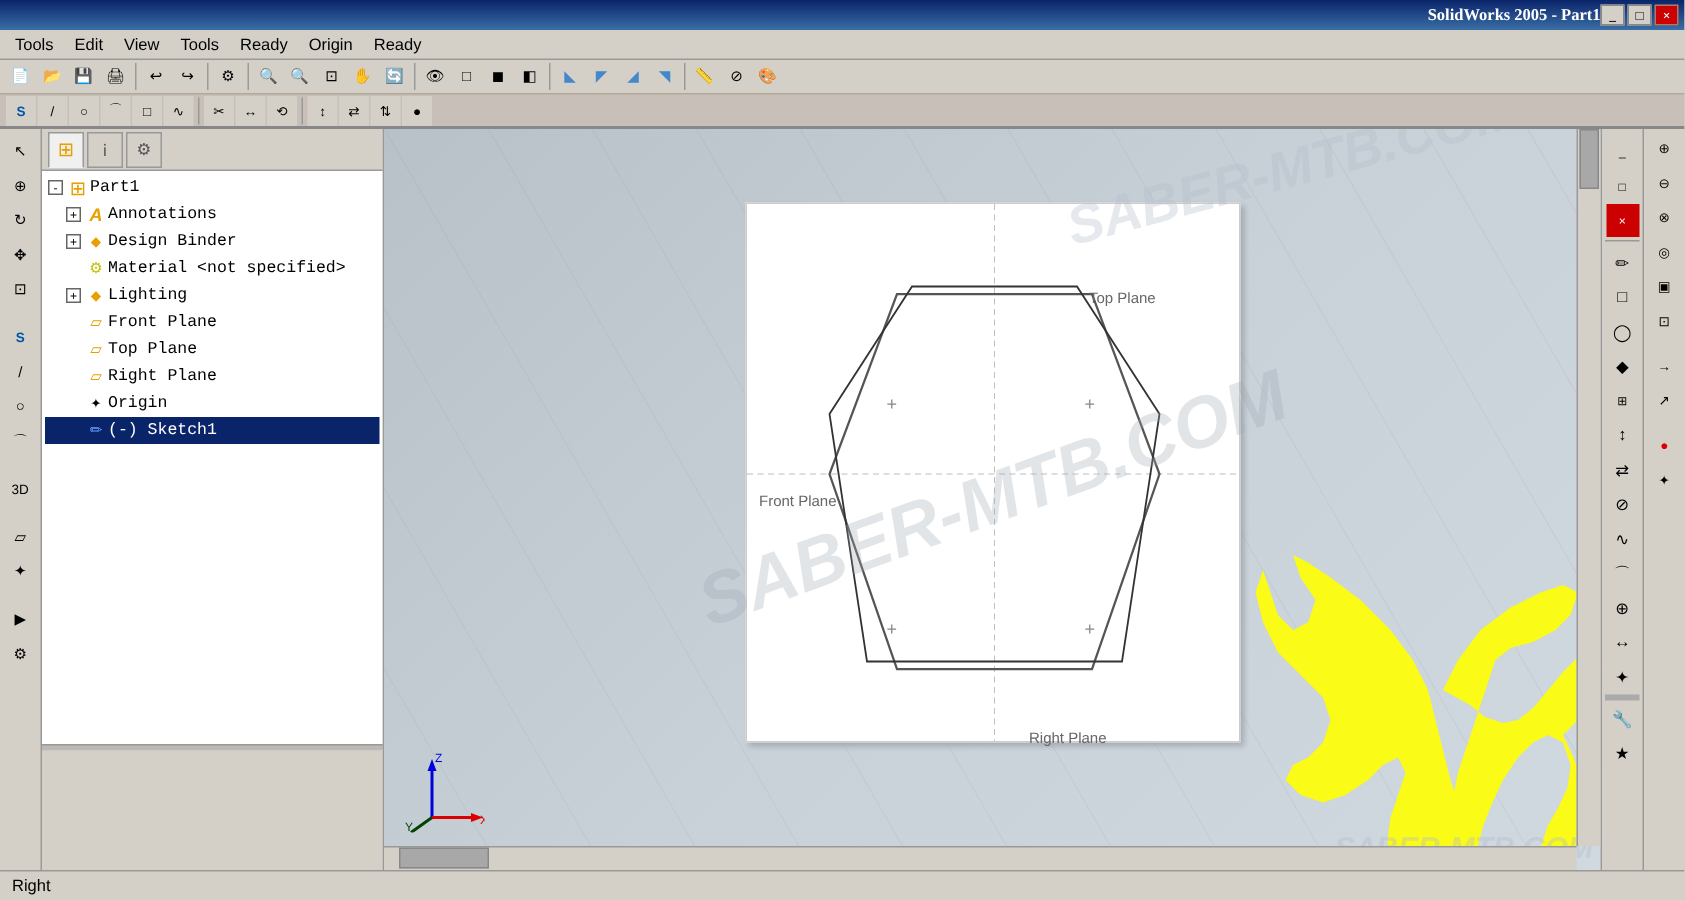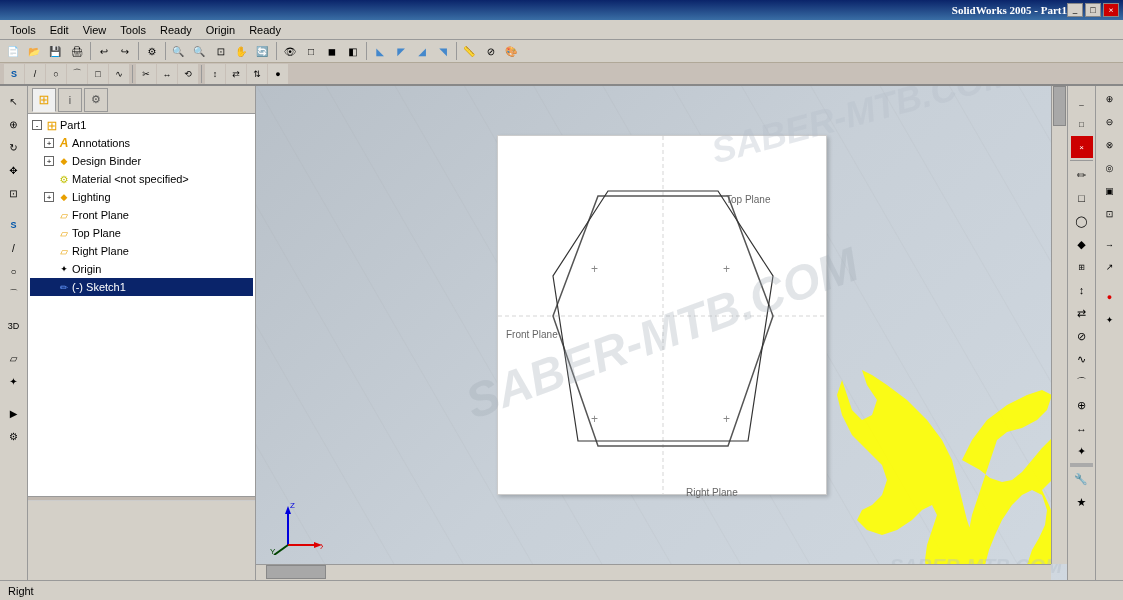--- a/index.html
+++ b/index.html
@@ -92,21 +92,21 @@
     }
     .tree-item {
       display: flex;
       align-items: center;
       padding: 1px 2px;
       cursor: pointer;
       white-space: nowrap;
     }
     .tree-item.selected { background: #0a246a; color: white; }
     .tree-icon { width: 16px; height: 16px; flex-shrink: 0; display: flex; align-items: center; justify-content: center; font-size: 10px; }
-    .tree-label { font-size: 11px; }
+    .tree-label { font-size: 11px; font-family: Liberation Mono, monospace; }
     .expand-btn { width: 10px; height: 10px; border: 1px solid #666; background: white; font-size: 8px; display: flex; align-items: center; justify-content: center; flex-shrink: 0; margin-right: 2px; }
     .viewport-inner {
       width: 100%;
       height: 100%;
       background: linear-gradient(135deg, #b8c0c8 0%, #c8d0d8 50%, #d0d8e0 100%);
       position: relative;
     }
 
     
     .drawing-area {

